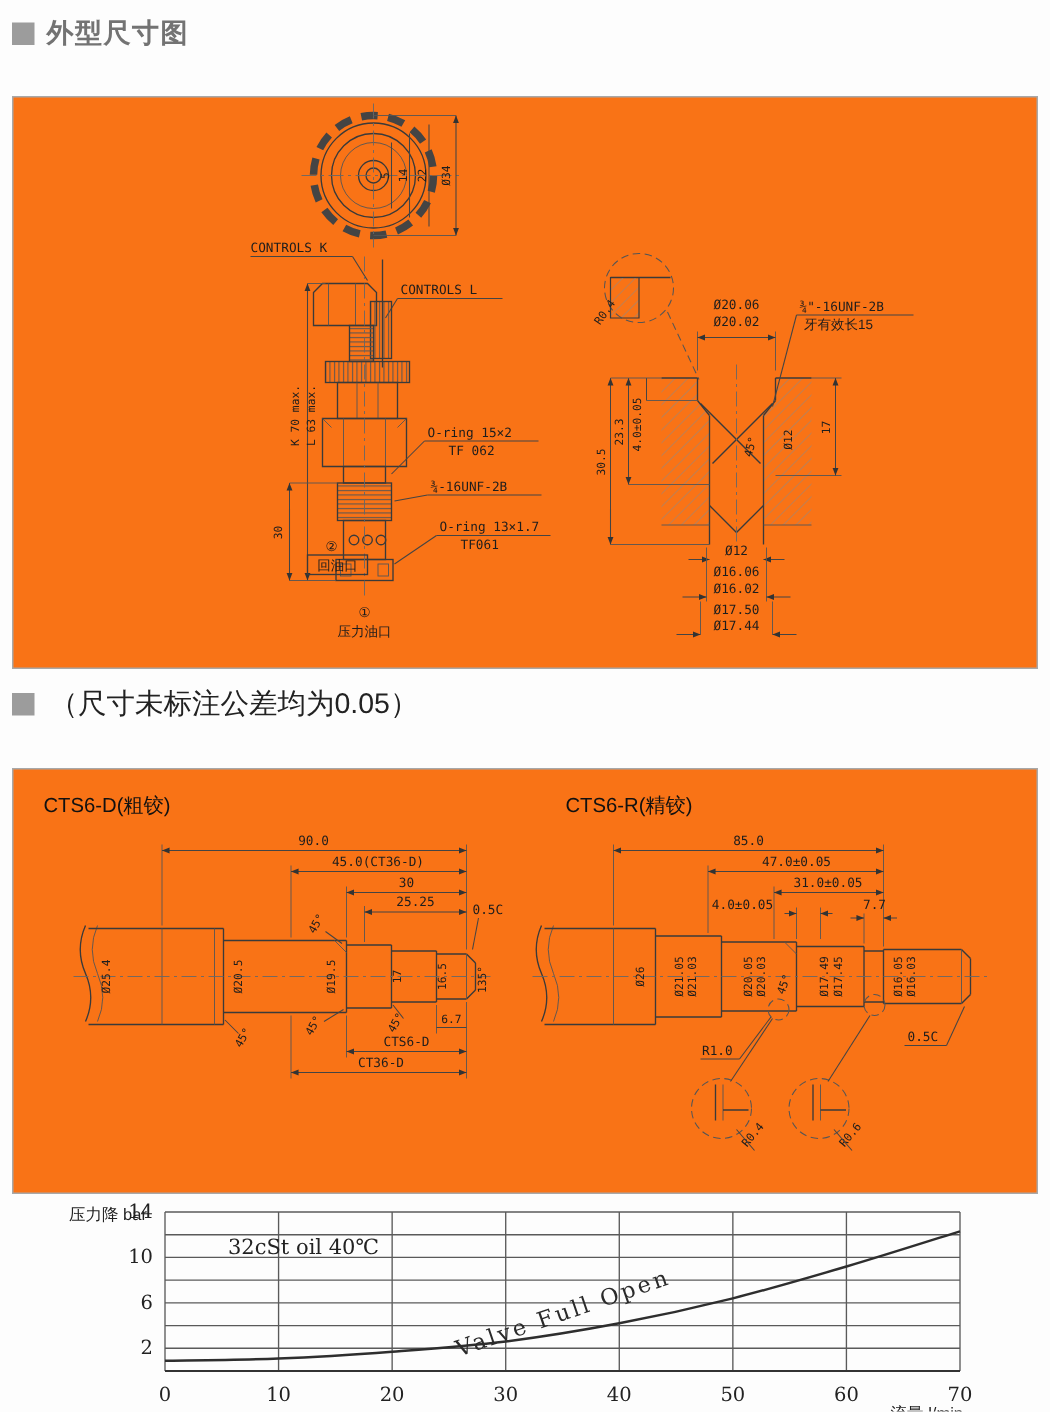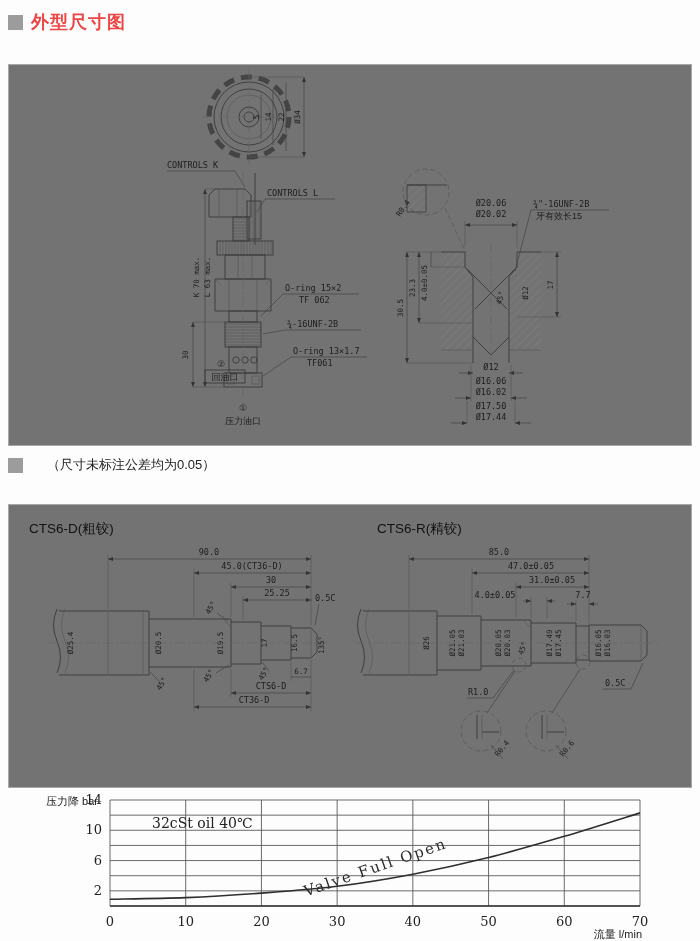--- a/index.html
+++ b/index.html
@@ -1,21 +1,21 @@
 <!DOCTYPE html>
 <html><head>
 <meta charset="utf-8">
 <style>
   html,body{margin:0;padding:0;background:#fdfdfd;width:700px;font-family:"Liberation Sans",sans-serif;}
   .page{width:700px;height:941px;position:relative;overflow:hidden;}
   .sec-head{display:flex;align-items:center;gap:8px;margin:10px 0 6px 8px;}
   .sq{width:15px;height:15px;background:#9c9c9c;flex:0 0 auto;}
-  .sec-title{font-size:18px;font-weight:bold;color:#ef4444;letter-spacing:1px;}
-  .sec-note{font-size:13px;color:#222;margin-left:16px;}
-  .panel{margin-left:8px;width:682px;background:#737373;border:1px solid #a8a8a8;margin-top:30px;}
+  .sec-title{font-size:18px;font-weight:bold;color:#737373;letter-spacing:1px;}
+  .sec-note{font-size:19px;color:#222;margin-left:2px;}
+  .panel{margin-left:8px;width:682px;background:#f97316;border:1px solid #a8a8a8;margin-top:30px;}
   svg{display:block;}
   .ln{stroke:#3a3a3a;stroke-width:0.9;fill:none;}
   .thin{stroke:#555;stroke-width:0.6;fill:none;}
   .dim{stroke:#444;stroke-width:0.7;fill:none;}
   .cl{stroke:#666;stroke-width:0.6;fill:none;stroke-dasharray:10 3 2 3;}
   .dsh{stroke:#555;stroke-width:0.7;fill:none;stroke-dasharray:5 3;}
   .t{font-family:"DejaVu Sans Mono",monospace;font-size:8.5px;fill:#1d1d1d;}
   .ts{font-family:"DejaVu Sans Mono",monospace;font-size:7.5px;fill:#1d1d1d;}
   .tc{font-family:"Liberation Sans",sans-serif;font-size:9px;fill:#1d1d1d;}
   .ttl{font-family:"Liberation Sans",sans-serif;font-size:13.5px;fill:#111;}

